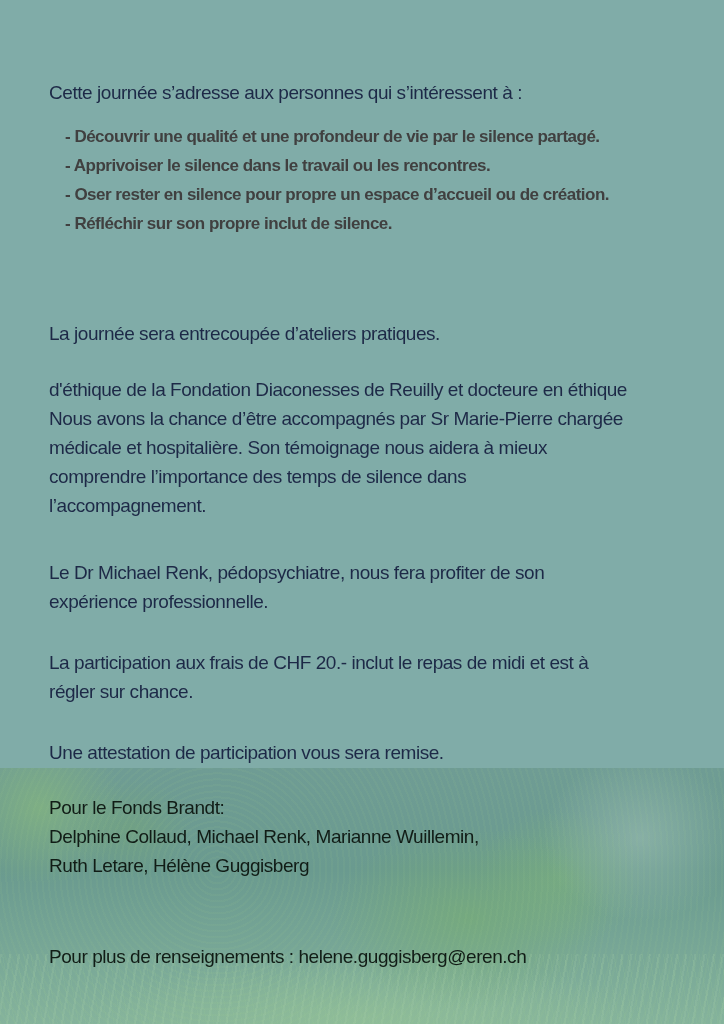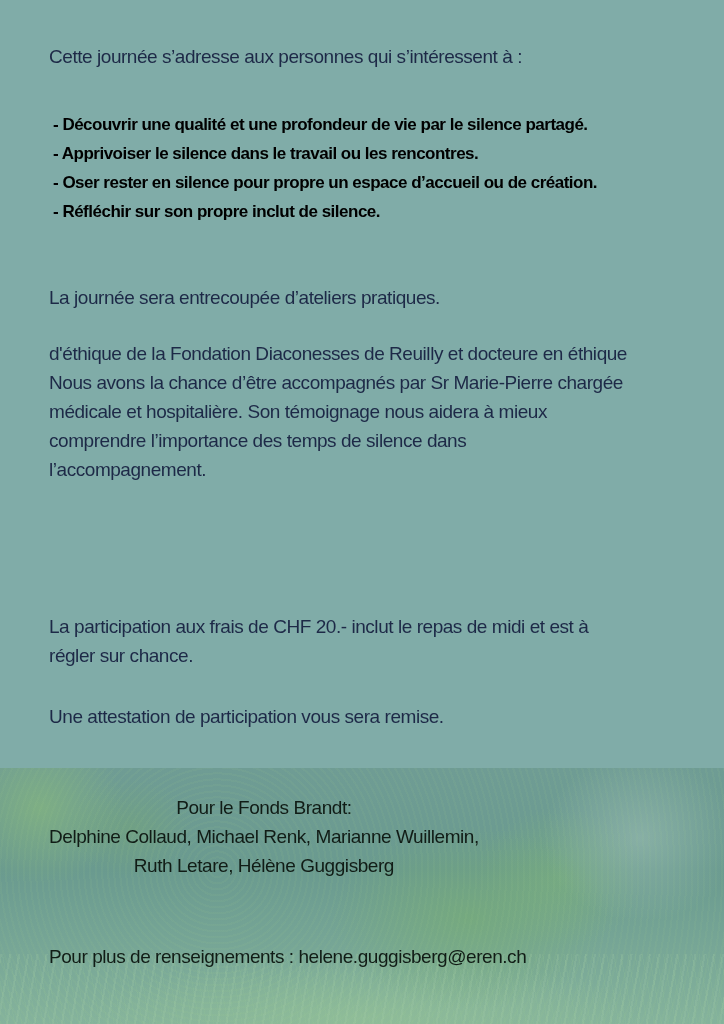--- a/index.html
+++ b/index.html
@@ -20,30 +20,31 @@
       width: 724px; height: 1024px;
     }
     .text {
       position: absolute;
       left: 49px;
       color: #1d2947;
       font-size: 19px;
       letter-spacing: -0.45px;
       line-height: 29px;
       white-space: nowrap;
+      margin-top: 36px;
     }
     .intro { top: 42px; }
     .bullets {
       position: absolute;
       left: 49px;
       top: 106px;
-      margin: 4px;
+      margin: 16px;
       padding: 0;
       list-style: none;
-      color: #000000;
+      color: #404040;
       font-weight: bold;
       font-size: 17px;
       letter-spacing: -0.5px;
       line-height: 29px;
       white-space: nowrap;
     }
     .bullets li { margin: 0; padding: 0; }
     .p1 { top: 283px; }
     .p2 { top: 339px; }
     .p3 { top: 522px; }
@@ -81,21 +82,20 @@
         repeating-radial-gradient(circle at 30% 40%, rgba(160,205,140,0.08) 0 2px, rgba(160,205,140,0) 2px 6px);
     }
     .photo-text {
       position: absolute;
       left: 49px;
       color: #111c16;
       font-size: 19px;
       letter-spacing: -0.45px;
       line-height: 29px;
       white-space: nowrap;
-      text-align: center;
     }
     .sig { top: 793px; }
     .contact { top: 942px; }
   </style>
 </head>
 <body>
 
 <div class="page">
 
   <div class="text intro">Cette journée s’adresse aux personnes qui s’intéressent à :</div>
@@ -110,20 +110,24 @@
   <div class="text p1">La journée sera entrecoupée d’ateliers pratiques.</div>
 
   <div class="text p2">
     <span class="line">d'éthique de la Fondation Diaconesses de Reuilly et docteure en éthique</span>
     <span class="line">Nous avons la chance d’être accompagnés par Sr Marie-Pierre chargée</span>
     <span class="line">médicale et hospitalière. Son témoignage nous aidera à mieux</span>
     <span class="line">comprendre l’importance des temps de silence dans</span>
     <span class="line">l’accompagnement.</span>
   </div>
 
+  <div class="text p3">
+    <span class="line">Le Dr Michael Renk, pédopsychiatre, nous fera profiter de son</span>
+    <span class="line">expérience professionnelle.</span>
+  </div>
 
   <div class="text p4">
     <span class="line">La participation aux frais de CHF 20.- inclut le repas de midi et est à</span>
     <span class="line">régler sur chance.</span>
   </div>
 
   <div class="text p5">Une attestation de participation vous sera remise.</div>
 
   <div class="photo">
     <div class="foliage"></div>

